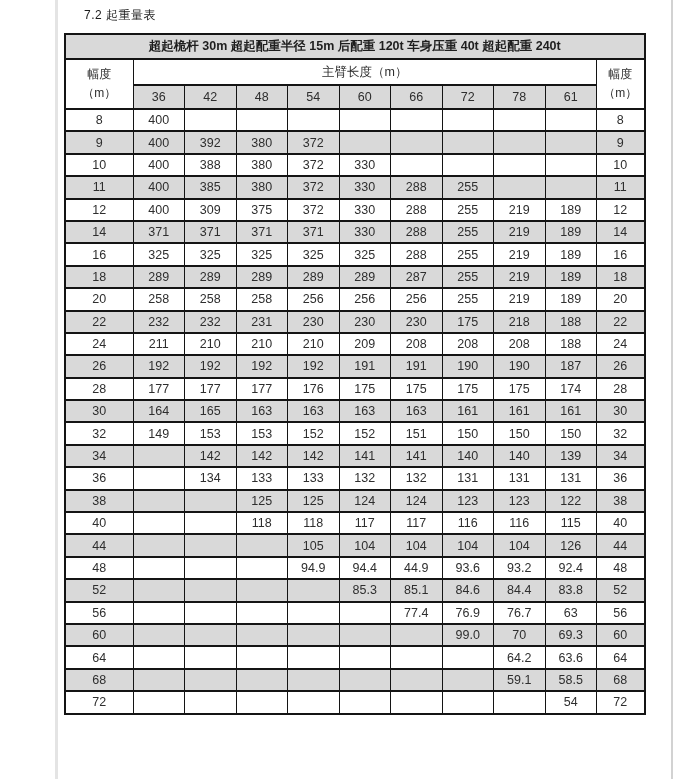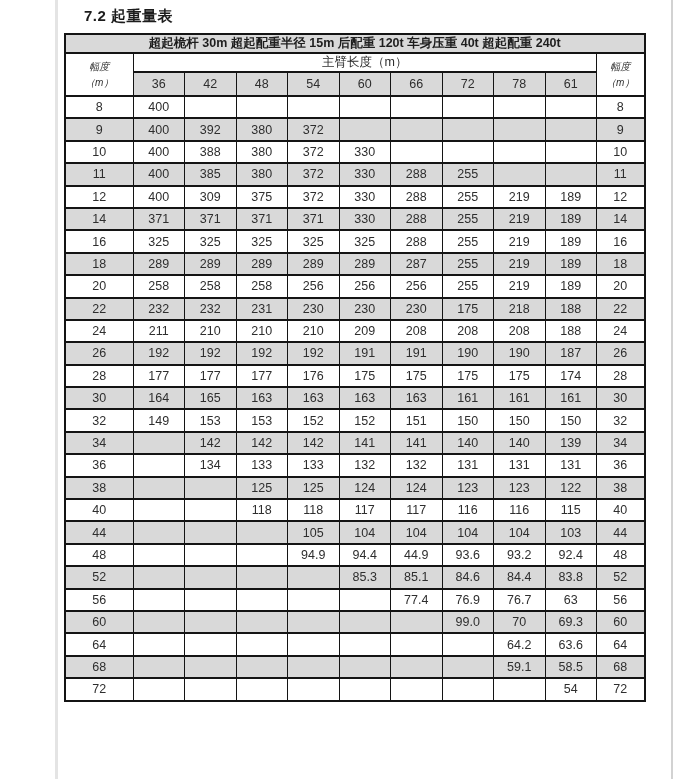--- a/index.html
+++ b/index.html
@@ -10,45 +10,45 @@
     color:#262626;
     position:relative;
     overflow:hidden;
   }
   .edge-line { position:absolute; top:0; bottom:0; }
   .edge-left  { left:55px; width:3px; background:#e4e4e4; }
   .edge-right { left:671px; width:2px; background:#d2d2d2; }
 
   .title {
     position:absolute; left:84px; top:7px;
-    font-size:15px; font-weight:bold; color:#1c1c1c;
+    font-size:12px; font-weight:normal; color:#1c1c1c;
     letter-spacing:0.5px;
   }
 
   table.cap {
     position:absolute; left:64px; top:33px;
     width:580px;
     border-collapse:collapse; table-layout:fixed;
     background:#ffffff;
     border:2px solid #141414;
   }
   .cap th, .cap td {
     border:1px solid #141414;
     border-top-width:2px; border-bottom-width:2px;
     text-align:center; vertical-align:middle;
     font-weight:normal; color:#2e2e2e;
     overflow:hidden; white-space:nowrap;
   }
   .shaded { background:var(--shade, #d9d9d9); }
   th.cfg {
-    height:19px; font-weight:bold; font-size:12.5px; color:#1e1e1e;
+    height:25px; font-weight:bold; font-size:12.5px; color:#1e1e1e;
   }
-  th.boom-h { height:19px; font-size:12.5px; }
+  th.boom-h { height:26px; font-size:12.5px; }
   tr.numbers th { height:24px; font-size:12.5px; }
-  th.radius-h { font-size:10px; line-height:1.55;font-style:italic; }
+  th.radius-h { font-size:12px; line-height:1.55; }
   .sep-l { border-right:2px solid #141414; }
   .sep-r { border-left:2px solid #141414; }
   .cap tbody td { height:22.4px; font-size:12.5px; }
 </style>
 </head>
 <body>
 
 <div class="edge-line edge-left"></div>
 <div class="edge-line edge-right"></div>
 
@@ -346,21 +346,21 @@
       <tr class="shaded">
         <td class="sep-l">44</td>
         <td></td>
         <td></td>
         <td></td>
         <td>105</td>
         <td>104</td>
         <td>104</td>
         <td>104</td>
         <td>104</td>
-        <td>103</td>
+        <td>126</td>
         <td class="sep-r">44</td>
       </tr>
       <tr>
         <td class="sep-l">48</td>
         <td></td>
         <td></td>
         <td></td>
         <td>94.9</td>
         <td>94.4</td>
         <td>44.9</td>

